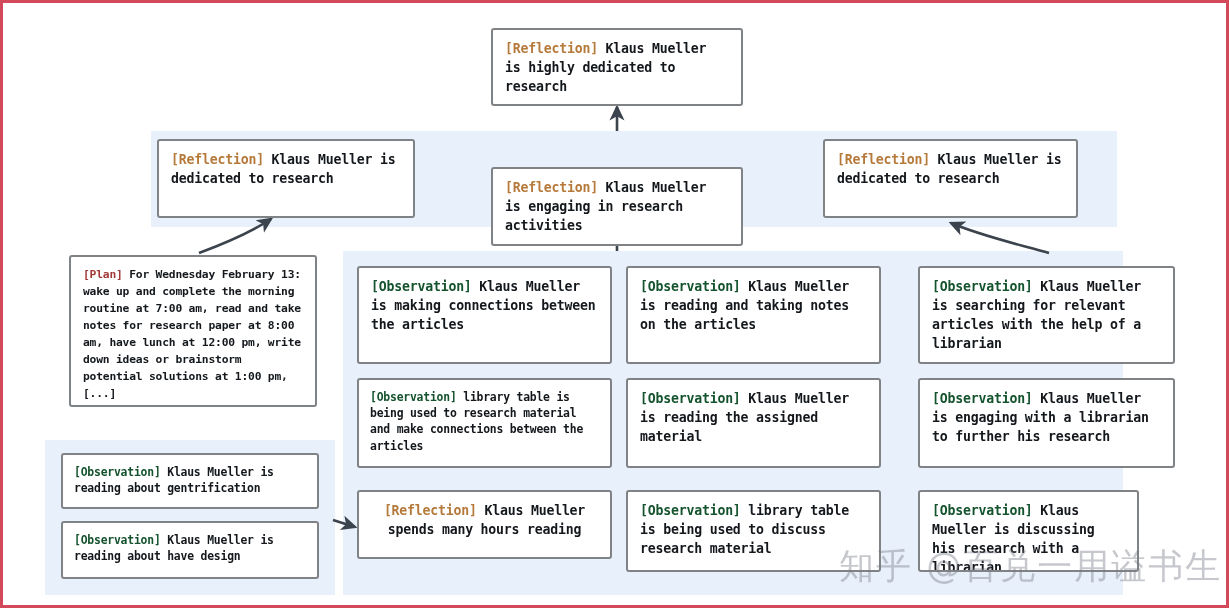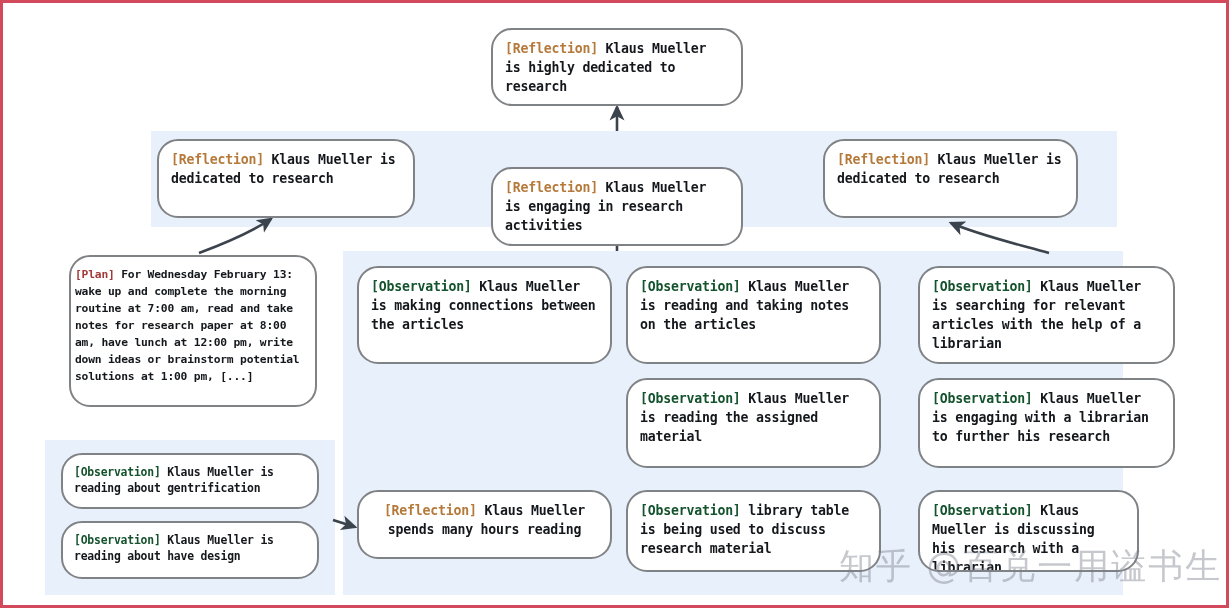--- a/index.html
+++ b/index.html
@@ -23,21 +23,21 @@
     position: absolute;
     background: #e8f0fb;
     box-sizing: border-box;
   }
 
   
   .node {
     position: absolute;
     background: #ffffff;
     border: 2.5px solid #808386;
-    border-radius: 21px;
+    border-radius: 3px;
     box-sizing: border-box;
     padding: 9px 12px;
     font-family: "DejaVu Sans Mono", "Liberation Mono", monospace;
     font-weight: bold;
     font-size: 13.2px;
     line-height: 1.45;
     color: #14181c;
     letter-spacing: -0.2px;
     white-space: pre-wrap;
     overflow: hidden;
@@ -49,21 +49,21 @@
   }
   .tag { font-weight: bold; }
   .tag-reflection { color: #b5793a; }
   .tag-observation { color: #14532d; }
   .tag-plan { color: #a33a3a; }
 
   
   .node.plan {
     font-size: 11.3px;
     line-height: 1.5;
-    padding: 10px 4px;
+    padding: 10px 12px;
   }
 
   
   #arrows {
     position: absolute;
     left: 0; top: 0;
     width: 1229px;
     height: 608px;
     pointer-events: none;
   }
@@ -117,20 +117,21 @@
   <div class="node" style="left:820px; top:136px; width:255px; height:79px;"><span class="tag tag-reflection">[Reflection]</span><span> Klaus Mueller is dedicated to research</span></div>
 
   <div class="node plan" style="left:66px; top:252px; width:248px; height:152px;"><span class="tag tag-plan">[Plan]</span><span> For Wednesday February 13: wake up and complete the morning routine at 7:00 am, read and take notes for research paper at 8:00 am, have lunch at 12:00 pm, write down ideas or brainstorm potential solutions at 1:00 pm, [...]</span></div>
 
   <div class="node small" style="left:58px; top:450px; width:258px; height:56px;"><span class="tag tag-observation">[Observation]</span><span> Klaus Mueller is reading about gentrification</span></div>
 
   <div class="node small" style="left:58px; top:518px; width:258px; height:58px;"><span class="tag tag-observation">[Observation]</span><span> Klaus Mueller is reading about have design</span></div>
 
   <div class="node" style="left:354px; top:263px; width:255px; height:98px;"><span class="tag tag-observation">[Observation]</span><span> Klaus Mueller is making connections between the articles</span></div>
 
+  <div class="node small" style="left:354px; top:375px; width:255px; height:90px;"><span class="tag tag-observation">[Observation]</span><span> library table is being used to research material and make connections between the articles</span></div>
 
   <div class="node" style="left:354px; top:487px; width:255px; height:69px;text-align:center;"><span class="tag tag-reflection">[Reflection]</span><span> Klaus Mueller spends many hours reading</span></div>
 
   <div class="node" style="left:623px; top:263px; width:255px; height:98px;"><span class="tag tag-observation">[Observation]</span><span> Klaus Mueller is reading and taking notes on the articles</span></div>
 
   <div class="node" style="left:623px; top:375px; width:255px; height:90px;"><span class="tag tag-observation">[Observation]</span><span> Klaus Mueller is reading the assigned material</span></div>
 
   <div class="node" style="left:623px; top:487px; width:255px; height:82px;"><span class="tag tag-observation">[Observation]</span><span> library table is being used to discuss research material</span></div>
 
   <div class="node" style="left:915px; top:375px; width:257px; height:90px;"><span class="tag tag-observation">[Observation]</span><span> Klaus Mueller is engaging with a librarian to further his research</span></div>

